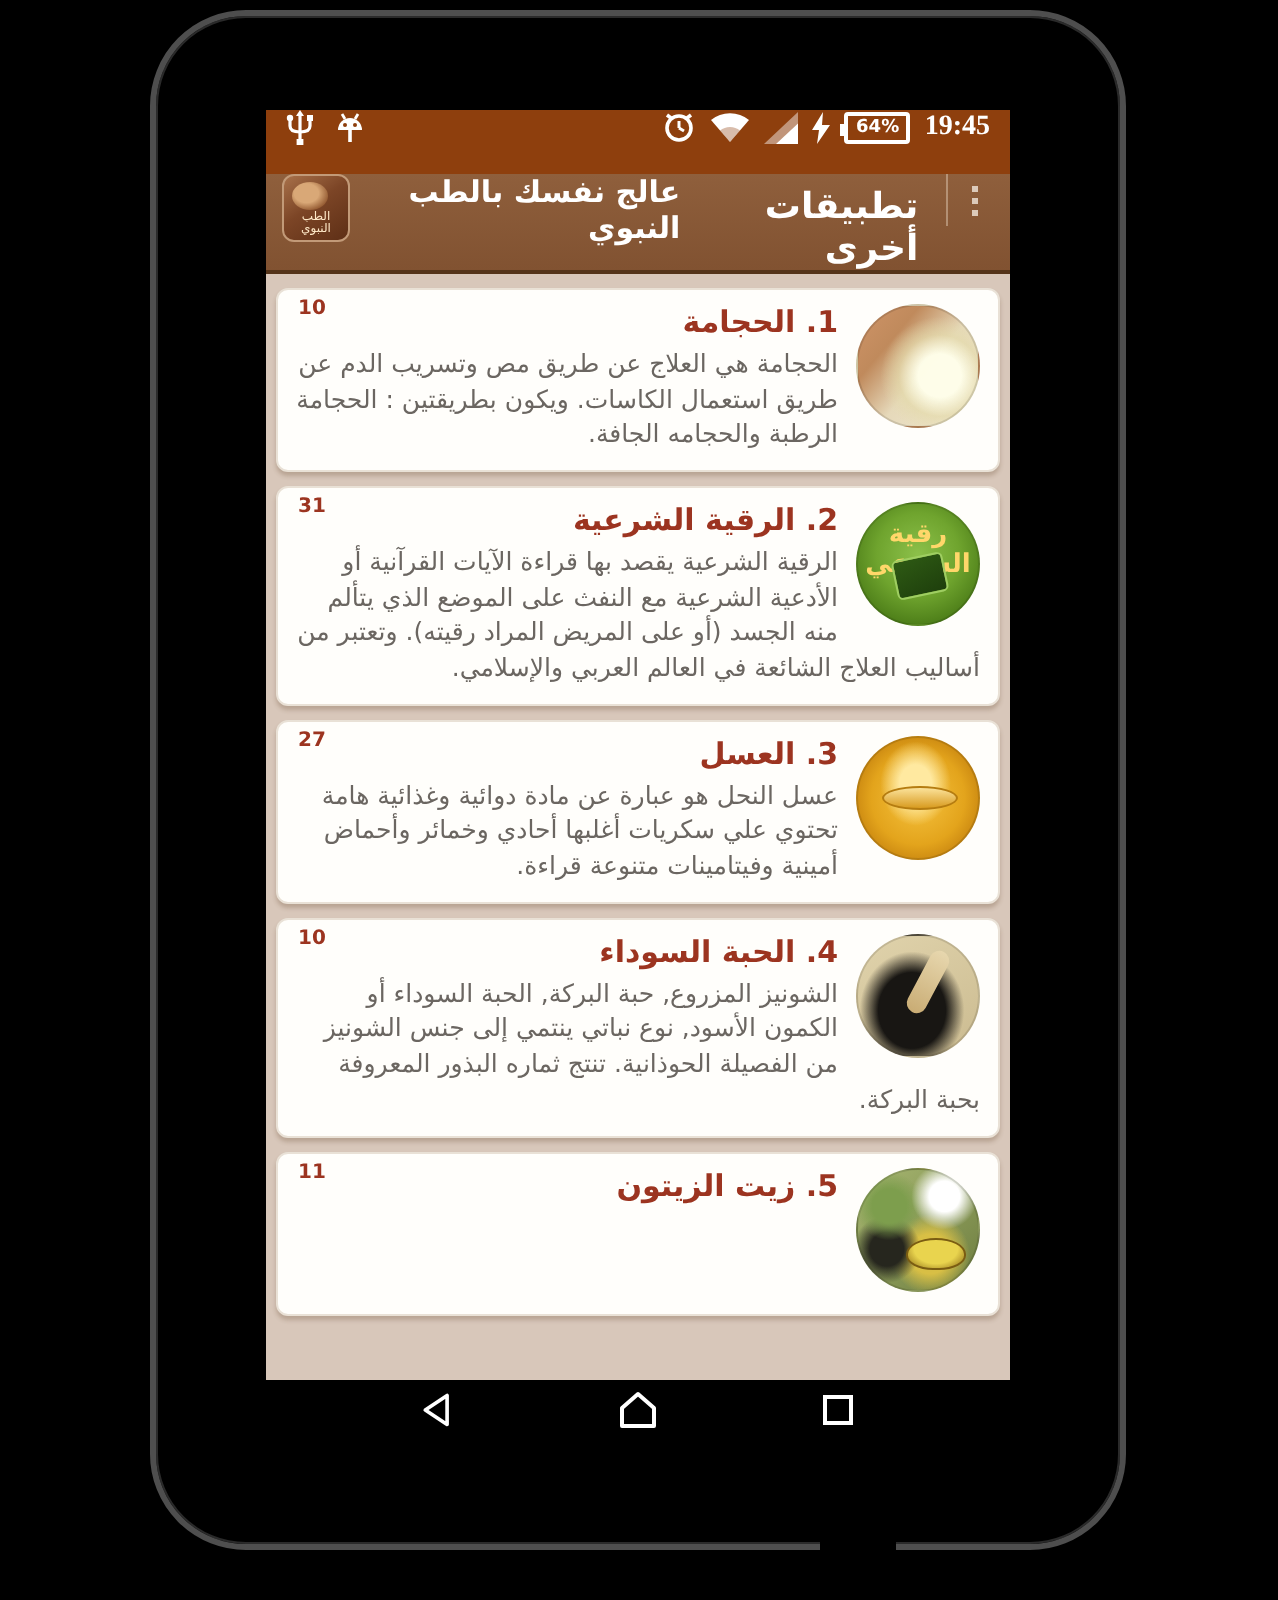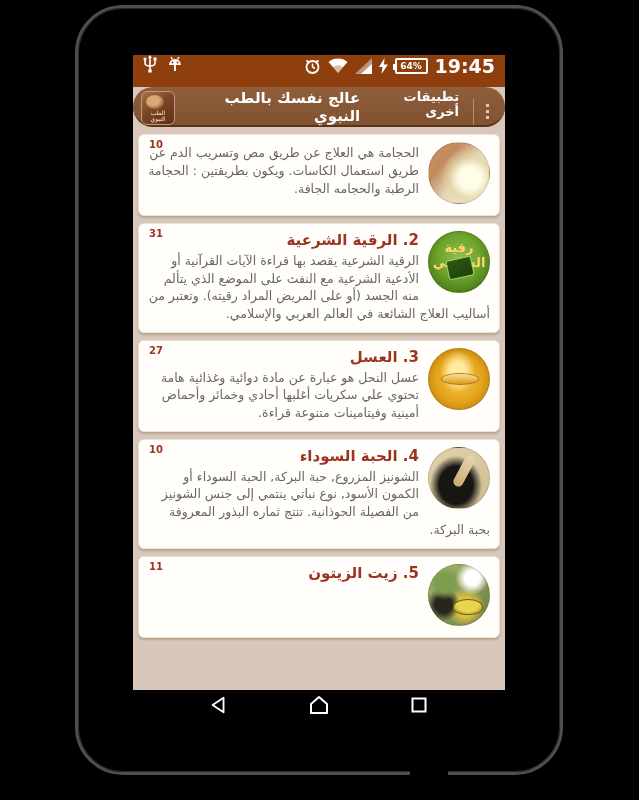--- a/index.html
+++ b/index.html
@@ -35,45 +35,45 @@
   .battery {
     position: relative; width: 33px; height: 16px;
     border: 2px solid #fff; border-radius: 2px;
     display: flex; align-items: center; justify-content: center;
   }
   .battery::before {
     content: ""; position: absolute; left: -4px; top: 4px; width: 2px; height: 6px;
     background: #fff;
   }
   .battery-text { font-size: 9px; font-weight: bold; color: #fff; letter-spacing: 0; }
-  .sb-time { font-size: 19px; font-weight: bold; }
+  .sb-time { font-size: 14px; font-weight: bold; font-family: Liberation Serif, serif; }
 
   
   .app-bar {
-    height: 40px; flex: 0 0 auto;
+    height: 50px; flex: 0 0 auto;
     background: linear-gradient(#8f5f3c, #815231);
     border-bottom: 2px solid #55341a;
-    display: flex; align-items: flex-end; padding: 0 8px; direction: ltr; color: #fff; border-radius: 20px;
+    display: flex; align-items: flex-start; padding: 0 8px; direction: ltr; color: #fff;
   }
   .app-icon {
     width: 34px; height: 34px; border-radius: 6px; margin-right: 8px;
     background: linear-gradient(145deg, #a8714a 0%, #7c4526 45%, #5e2f16 100%);
     border: 1px solid #c29a78; position: relative; overflow: hidden; flex: 0 0 auto;
   }
   .app-icon::before {
     content: ""; position: absolute; left: 4px; top: 3px; width: 18px; height: 14px;
     background: radial-gradient(ellipse at 40% 40%, #d9a877 0 40%, #8a4f28 80%);
     border-radius: 50%;
   }
   .app-icon-label {
     position: absolute; bottom: 2px; left: 2px; right: 2px;
     font-size: 6px; color: #ffe9c8; text-align: center; direction: rtl; line-height: 1;
   }
   .app-title { font-size: 15px; font-weight: bold; direction: rtl; }
-  .ab-action { margin-left: auto; font-size: 13px; font-weight: bold; direction: rtl; padding: 6px 10px; margin-top: 11px; }
+  .ab-action { margin-left: auto; font-size: 18px; font-weight: bold; direction: rtl; padding: 6px 10px; }
   .ab-divider { width: 1px; height: 26px; background: rgba(230,210,190,.45); margin: 0 4px; }
   .overflow { display: flex; flex-direction: column; gap: 3px; padding: 6px 8px; }
   .overflow span { width: 3px; height: 3px; background: #dccaba; display: block; }
 
   
   .content { flex: 1 1 auto; overflow: hidden; padding: 7px 5px 0 5px; }
   .card {
     position: relative; direction: rtl; background: #fffefb;
     border: 1px solid #e9e1d6; border-radius: 6px;
     box-shadow: 0 2px 2px rgba(90,60,30,.25);
@@ -217,20 +217,21 @@
           <span></span>
           <span></span>
       </div>
     </div>
 
     <div class="content">
 
       <div class="card">
         <span class="card-badge">10</span>
         <div class="card-img img-cupping"></div>
+        <div class="card-title">1. الحجامة</div>
         <div class="card-body">الحجامة هي العلاج عن طريق مص وتسريب الدم عن طريق استعمال الكاسات. ويكون بطريقتين : الحجامة الرطبة والحجامه الجافة.</div>
         <div style="clear:both"></div>
       </div>
 
       <div class="card">
         <span class="card-badge">31</span>
         <div class="card-img img-ruqyah">
           <div class="ruqyah-label">رقية الشرعي</div>
           <div class="ruqyah-book"></div>
         </div>

